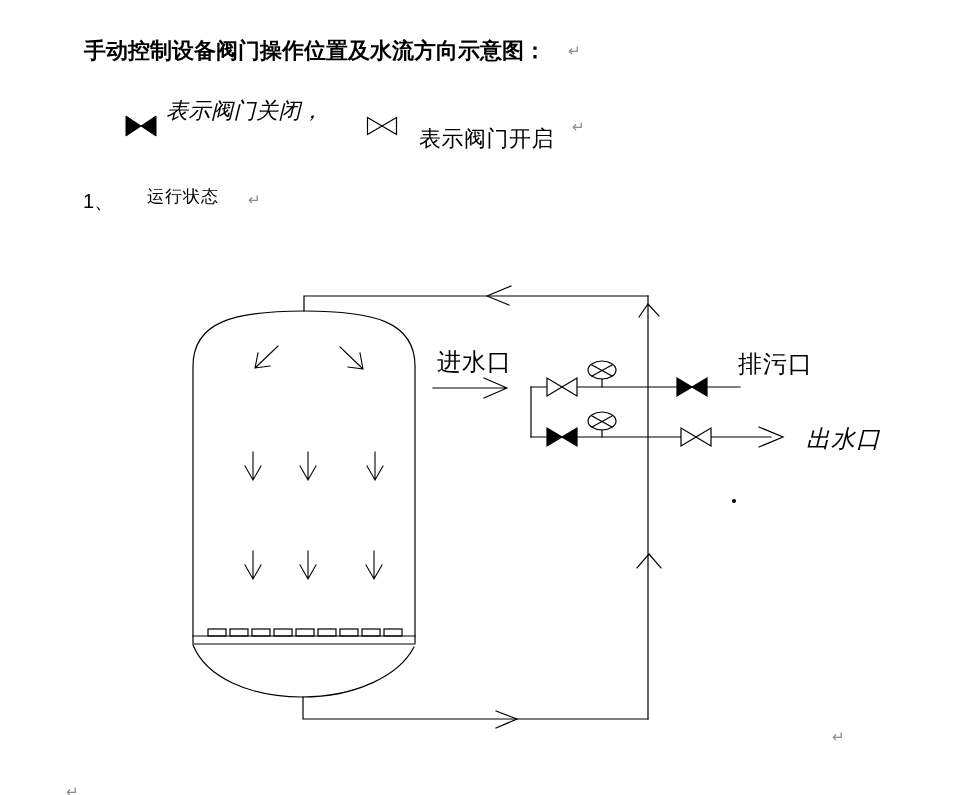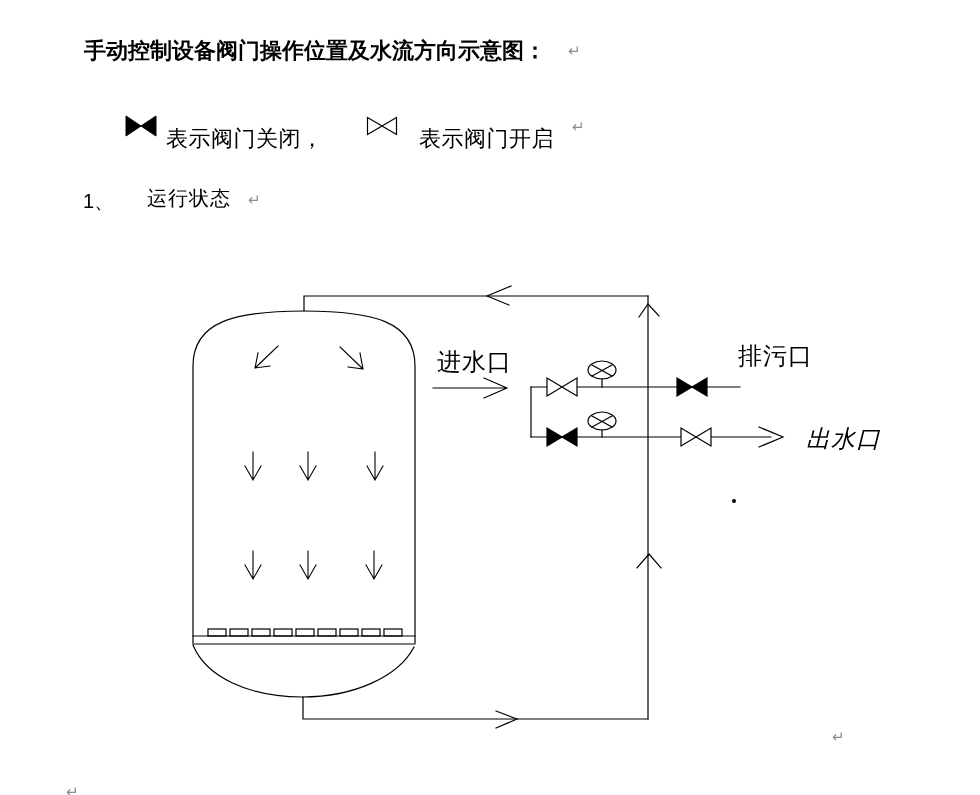--- a/index.html
+++ b/index.html
@@ -26,21 +26,21 @@
     letter-spacing: 0.5px;
     color: #000;
   }
   .section-num {
     font-family: "Liberation Sans", sans-serif;
     font-size: 20px;
     color: #000;
   }
   .section-title {
     font-family: "Liberation Serif", serif;
-    font-size: 20px;
+    font-size: 17px;
     letter-spacing: 1px;
     color: #000;
   }
   .diagram-label {
     font-family: "Liberation Serif", serif;
     font-size: 24px;
     letter-spacing: 1px;
     color: #000;
   }
   .para-mark {
@@ -58,21 +58,21 @@
 
   <div class="abs doc-title" style="left:84px; top:36px;">手动控制设备阀门操作位置及水流方向示意图：</div>
   <div class="abs para-mark" style="left:568px; top:42px;">↵</div>
 
   <span class="abs" style="left:124px; top:114px;">
     <svg width="34" height="24" viewBox="0 0 34 24">
       <polygon points="2,2 2,22 17,12" fill="#000" stroke="#000" stroke-width="1"></polygon>
       <polygon points="32,2 32,22 17,12" fill="#000" stroke="#000" stroke-width="1"></polygon>
     </svg>
   </span>
-  <div class="abs body-text" style="left:166px; top:124px;">表示阀门关闭，</div>
+  <div class="abs body-text" style="left:166px; top:96px;font-style:italic;">表示阀门关闭，</div>
 
   <span class="abs" style="left:366px; top:116px;">
     <svg width="32" height="20" viewBox="0 0 32 20">
       <polygon points="1.5,1.5 1.5,18.5 16,10" fill="#fff" stroke="#000" stroke-width="1.2"></polygon>
       <polygon points="30.5,1.5 30.5,18.5 16,10" fill="#fff" stroke="#000" stroke-width="1.2"></polygon>
     </svg>
   </span>
   <div class="abs body-text" style="left:419px; top:124px;">表示阀门开启</div>
   <div class="abs para-mark" style="left:572px; top:118px;">↵</div>
 
@@ -153,19 +153,19 @@
       <g fill="#fff">
         <polygon points="681,428 681,446 696,437"></polygon>
         <polygon points="711,428 711,446 696,437"></polygon>
       </g>
 
       <circle cx="734" cy="501" r="2" fill="#000" stroke="none"></circle>
     </g>
   </svg>
 
   <div class="abs diagram-label" style="left:437px; top:346px;">进水口</div>
-  <div class="abs diagram-label" style="left:738px; top:340px;">排污口</div>
+  <div class="abs diagram-label" style="left:738px; top:348px;">排污口</div>
   <div class="abs diagram-label" style="left:806px; top:423px;font-style:italic;">出水口</div>
 
   <div class="abs para-mark" style="left:832px; top:728px;">↵</div>
   <div class="abs para-mark" style="left:66px; top:783px;">↵</div>
 
 </div>
 
 </body></html>

